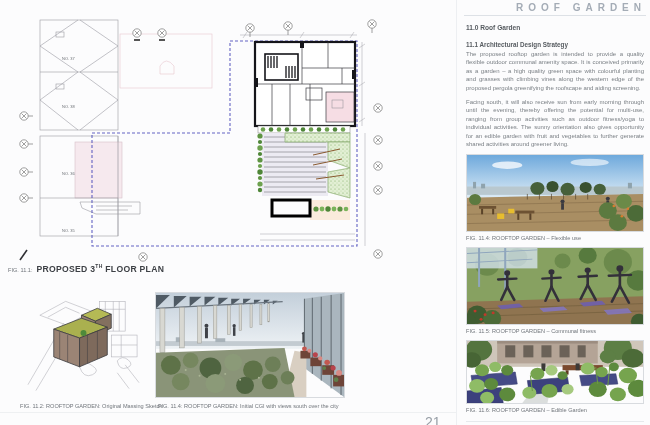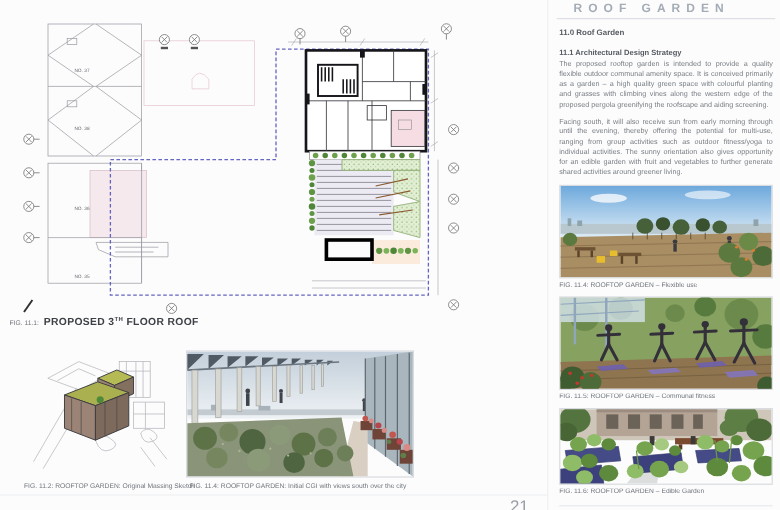--- a/index.html
+++ b/index.html
@@ -1,20 +1,20 @@
 <!DOCTYPE html>
 <html><head>
 <meta charset="utf-8">
 <style>
   html,body{margin:0;padding:0;background:#e8e8e8;}
   #page{position:relative;width:650px;height:425px;background:#fcfcfd;overflow:hidden;
         font-family:"Liberation Sans",sans-serif;color:#666;}
   .abs{position:absolute;}
   
-  .hdr-title{left:478px;top:2px;width:168px;text-align:left;font-size:10px;
+  .hdr-title{left:478px;top:2px;width:168px;text-align:right;font-size:10px;
              letter-spacing:5px;color:#a4acb6;font-weight:bold;}
   .hdr-rule{left:464px;top:15px;width:182px;height:1px;background:#dde1e6;}
   .col-sep{left:456px;top:0;width:1px;height:425px;background:#edeff2;}
   
   .right-col{left:466px;top:24px;width:178px;display:flex;flex-direction:column;}
   .sec-h{font-size:6.6px;font-weight:bold;color:#565b60;margin:0 0 10px 0;}
   .sub-h{font-size:6.3px;font-weight:bold;color:#565b60;margin:0 0 2px 0;}
   .body-p{font-size:6px;line-height:1.4;color:#7b8086;margin:0 0 6px 0;text-align:justify;}
   .photo{width:178px;border:1px solid #d8dbdf;box-sizing:border-box;display:block;}
   .cap{font-size:5.6px;color:#70757b;margin:3px 0 6px 0;white-space:nowrap;overflow:hidden;}
@@ -270,21 +270,21 @@
             <circle r="4.2"></circle>
             <path d="M-2.4,-2.4 L2.4,2.4 M-2.4,2.4 L2.4,-2.4"></path>
           </g>
       </g>
       <path d="M10,252 L17,242" stroke="#2e2e33" stroke-width="1.6"></path>
     </svg>
   </div>
 
   <div class="abs plan-cap">
     <span class="plan-fig">FIG. 11.1:</span>
-    <span class="plan-title"><span>PROPOSED 3</span><sup>TH</sup><span> FLOOR ROOF</span></span>
+    <span class="plan-title"><span>PROPOSED 3</span><sup>TH</sup><span> FLOOR PLAN</span></span>
   </div>
 
   <div class="abs sketch-wrap">
     <svg width="124" height="104" viewBox="0 0 125 98">
       <g stroke="#b3b3ba" stroke-width="0.6" fill="none">
         <path d="M6,90 L42,28 M14,96 L50,36"></path>
         <path d="M18,20 L44,6 L70,16 L45,30 Z M26,22 L44,12 L58,18"></path>
         <rect x="78" y="6" width="26" height="30"></rect>
         <path d="M78,14 L104,14 M84,6 L84,36 M92,6 L92,36 M98,6 L98,36"></path>
         <rect x="90" y="40" width="26" height="22"></rect>

